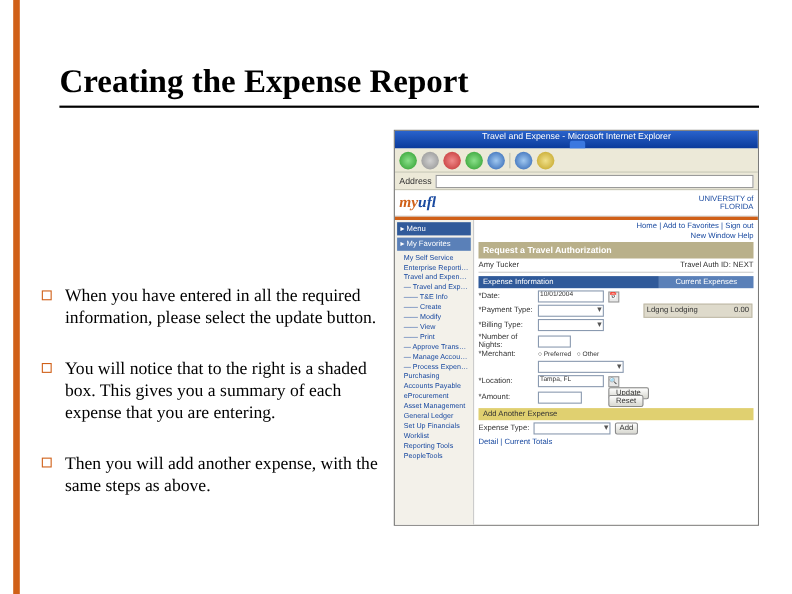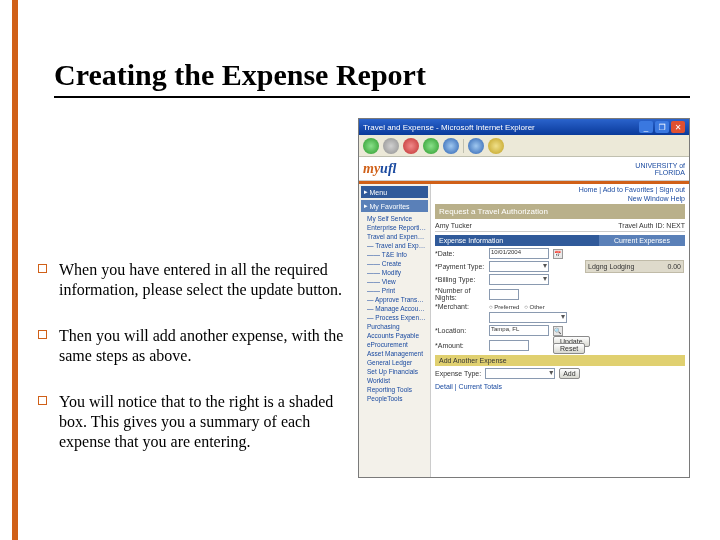--- a/index.html
+++ b/index.html
@@ -69,20 +69,21 @@
     overflow: hidden;
   }
   .ie-titlebar {
     height: 16px;
     background: linear-gradient(#2a63cc, #0a3a9a);
     color: #fff;
     display: flex;
     align-items: center;
     padding: 0 4px;
     font-size: 8px;
+    flex-direction: column;
   }
   .ie-titlebar .tmin, .ie-titlebar .tmax, .ie-titlebar .tclose {
     margin-left: 2px;
     width: 14px;
     height: 12px;
     font-size: 8px;
     display: flex;
     align-items: center;
     justify-content: center;
   }
@@ -192,21 +193,21 @@
     text-align: right;
     color: #1a4aa0;
     font-size: 7px;
     margin-bottom: 2px;
   }
   .breadcrumb {
     background: #b9b08a;
     color: #fff;
     padding: 3px 4px;
     font-size: 8px;
-    font-weight: normal;
+    font-weight: bold;
     margin-bottom: 3px;
   }
   .page-heading {
     display: flex;
     justify-content: space-between;
     align-items: center;
     margin-bottom: 2px;
   }
   .page-heading .h {
     font-size: 10px;
@@ -310,25 +311,25 @@
 
   <div class="content-row">
 
     <div class="bullets">
       <div class="bullet">
         <span class="sq"></span>
         <span class="txt">When you have entered in all the required information, please select the update button.</span>
       </div>
       <div class="bullet">
         <span class="sq"></span>
-        <span class="txt">Then you will add another expense, with the same steps as above.</span>
+        <span class="txt">You will notice that to the right is a shaded box.  This gives you a summary of each expense that you are entering.</span>
       </div>
       <div class="bullet">
         <span class="sq"></span>
-        <span class="txt">You will notice that to the right is a shaded box.  This gives you a summary of each expense that you are entering.</span>
+        <span class="txt">Then you will add another expense, with the same steps as above.</span>
       </div>
     </div>
 
     <div class="screenshot">
 
       <div class="ie-titlebar">
         <span>Travel and Expense - Microsoft Internet Explorer</span>
         <span style="flex:1"></span>
         <span class="tmin">_</span>
         <span class="tmax">❐</span>
@@ -340,20 +341,24 @@
         <span class="tbtn" style="background:radial-gradient(#8ae08a,#2a9a2a)"></span>
         <span class="tbtn" style="background:radial-gradient(#d0d0d0,#909090)"></span>
         <span class="tbtn" style="background:radial-gradient(#f08a8a,#c03030)"></span>
         <span class="tbtn" style="background:radial-gradient(#8ae08a,#2a9a2a)"></span>
         <span class="tbtn" style="background:radial-gradient(#a0c8f0,#2a60b0)"></span>
         <span style="width:1px;height:14px;background:#c0c0b0"></span>
         <span class="tbtn" style="background:radial-gradient(#a0c8f0,#2a60b0)"></span>
         <span class="tbtn" style="background:radial-gradient(#f0e08a,#c0a020)"></span>
       </div>
 
+      <div class="addrbar">
+        <span>Address</span>
+        <div class="addrbox"></div>
+      </div>
 
       <div class="myufl-header">
         <span class="myufl-logo">
           <span>my</span><span class="blue">ufl</span>
         </span>
         <span class="uf-right" style="white-space:pre-line">UNIVERSITY of
 FLORIDA</span>
       </div>
       <div class="orange-strip"></div>
 

